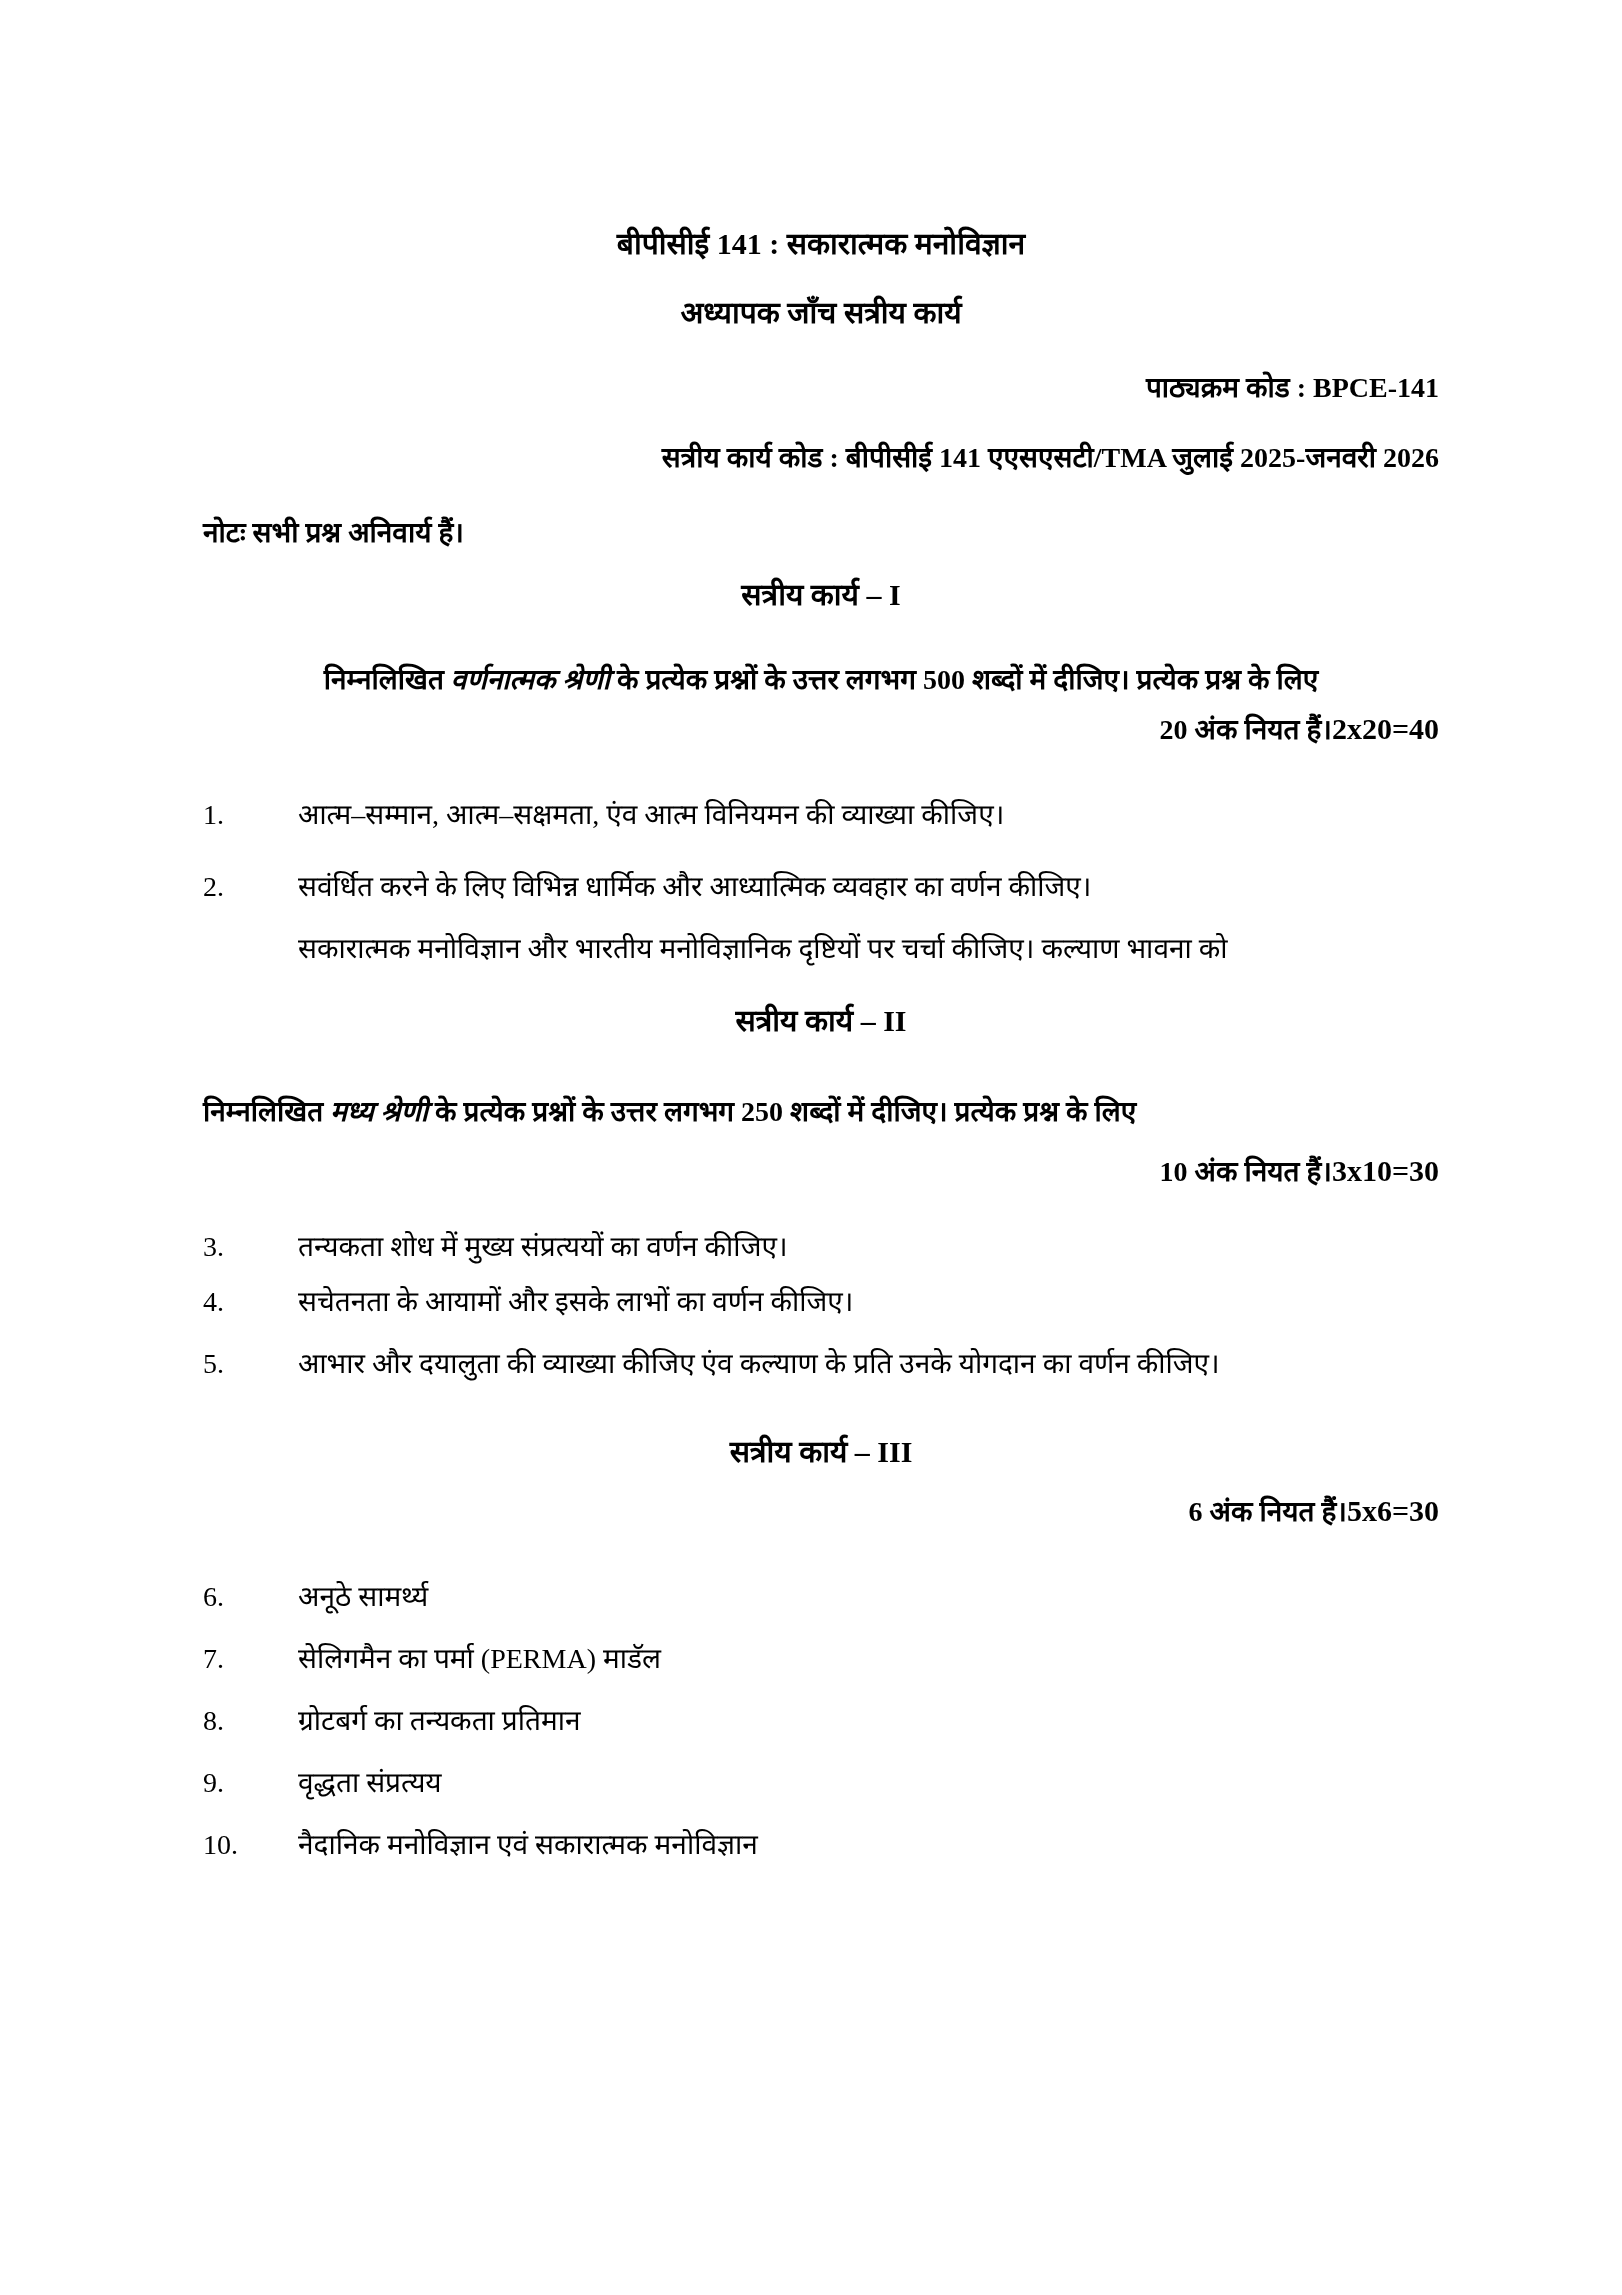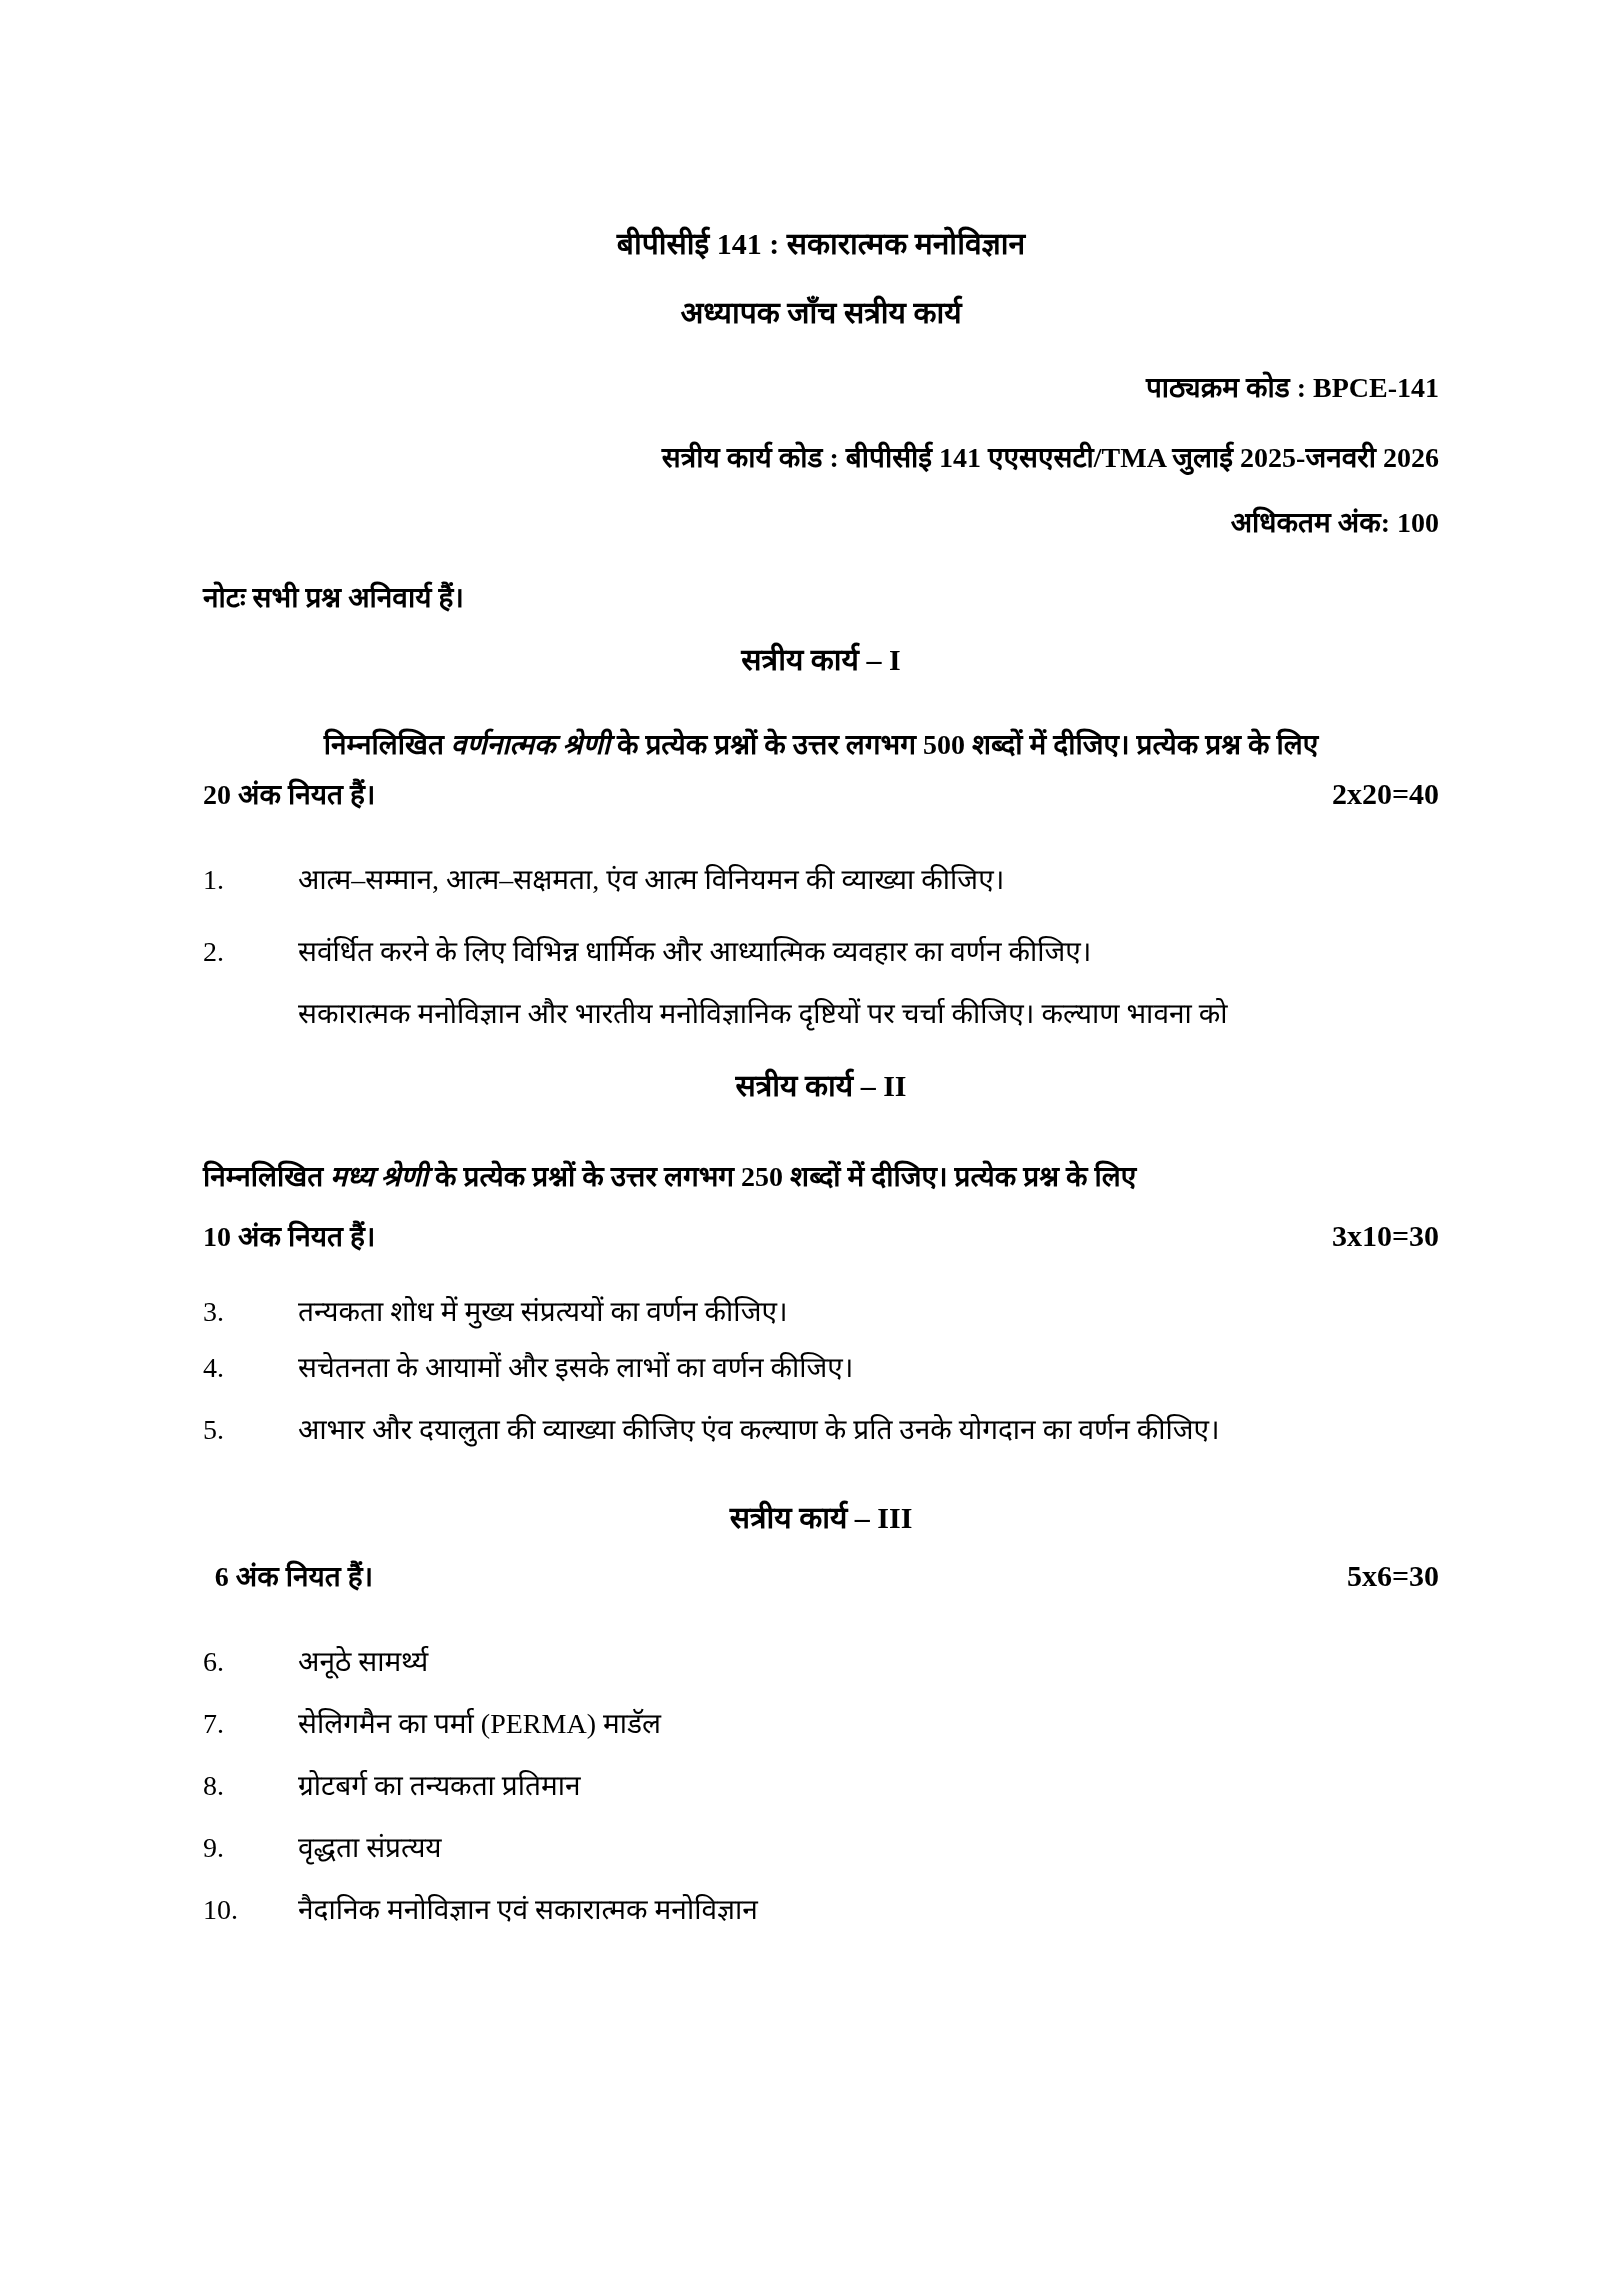--- a/index.html
+++ b/index.html
@@ -27,21 +27,21 @@
   .center { text-align: center; }
   .right  { text-align: right; }
   .bold   { font-weight: 700; }
   .italic { font-style: italic; }
   .title  { font-size: 30px; }
   .heading { font-size: 30px; }
   .marks { font-size: 30px; }
 
   .iline2 {
     display: flex;
-    justify-content: space-between;
+    justify-content: flex-end;
     align-items: baseline;
     line-height: 62px;
     white-space: nowrap;
   }
   .q {
     display: grid;
     grid-template-columns: 95px 1fr;
     align-items: start;
   }
   .qnum {
@@ -78,21 +78,20 @@
 </style>
 </head>
 <body>
 
 <div class="doc">
 
   <div class="line center bold title">बीपीसीई 141 : सकारात्मक मनोविज्ञान</div>
   <div class="line center bold title mt-title2">अध्यापक जाँच सत्रीय कार्य</div>
   <div class="line right bold mt-course">पाठ्यक्रम कोड : BPCE-141</div>
   <div class="line right bold mt-assign">सत्रीय कार्य कोड : बीपीसीई 141 एएसएसटी/TMA जुलाई 2025-जनवरी 2026</div>
-  <div class="line right bold mt-maxmarks">अधिकतम अंक:  100</div>
   <div class="line bold mt-note">नोटः सभी प्रश्न अनिवार्य हैं।</div>
 
   <div class="line center bold heading mt-h1">सत्रीय कार्य – I</div>
   <div class="line bold mt-i1a"><span>निम्नलिखित </span><span class="italic">वर्णनात्मक श्रेणी</span><span> के प्रत्येक प्रश्नों के उत्तर लगभग 500 शब्दों में दीजिए। प्रत्येक प्रश्न के लिए</span></div>
   <div class="iline2 mt-i1b">
     <span class="bold">20 अंक नियत हैं।</span>
     <span class="bold marks">2x20=40</span>
   </div>
 
   <div class="q mt-q1">

